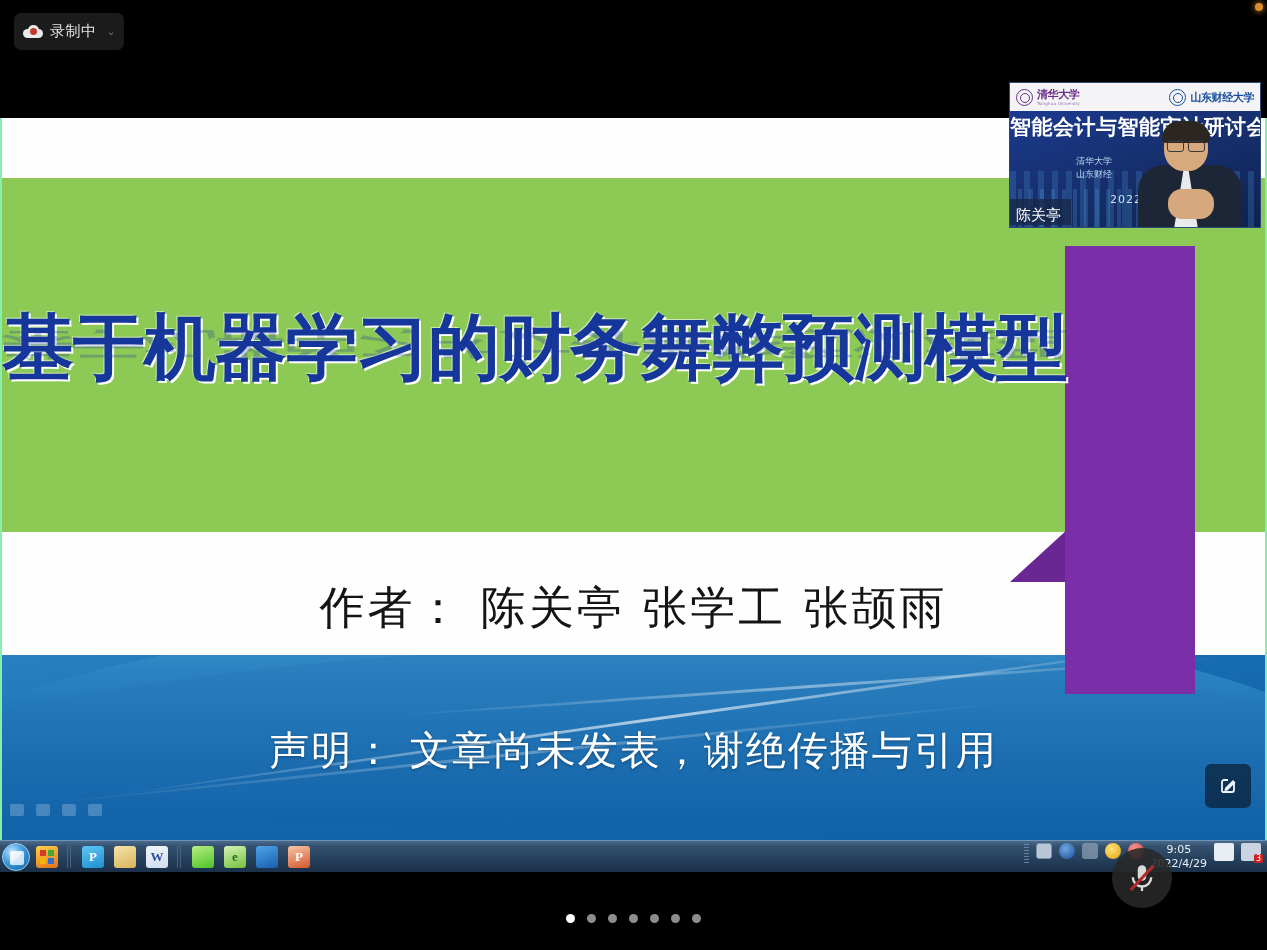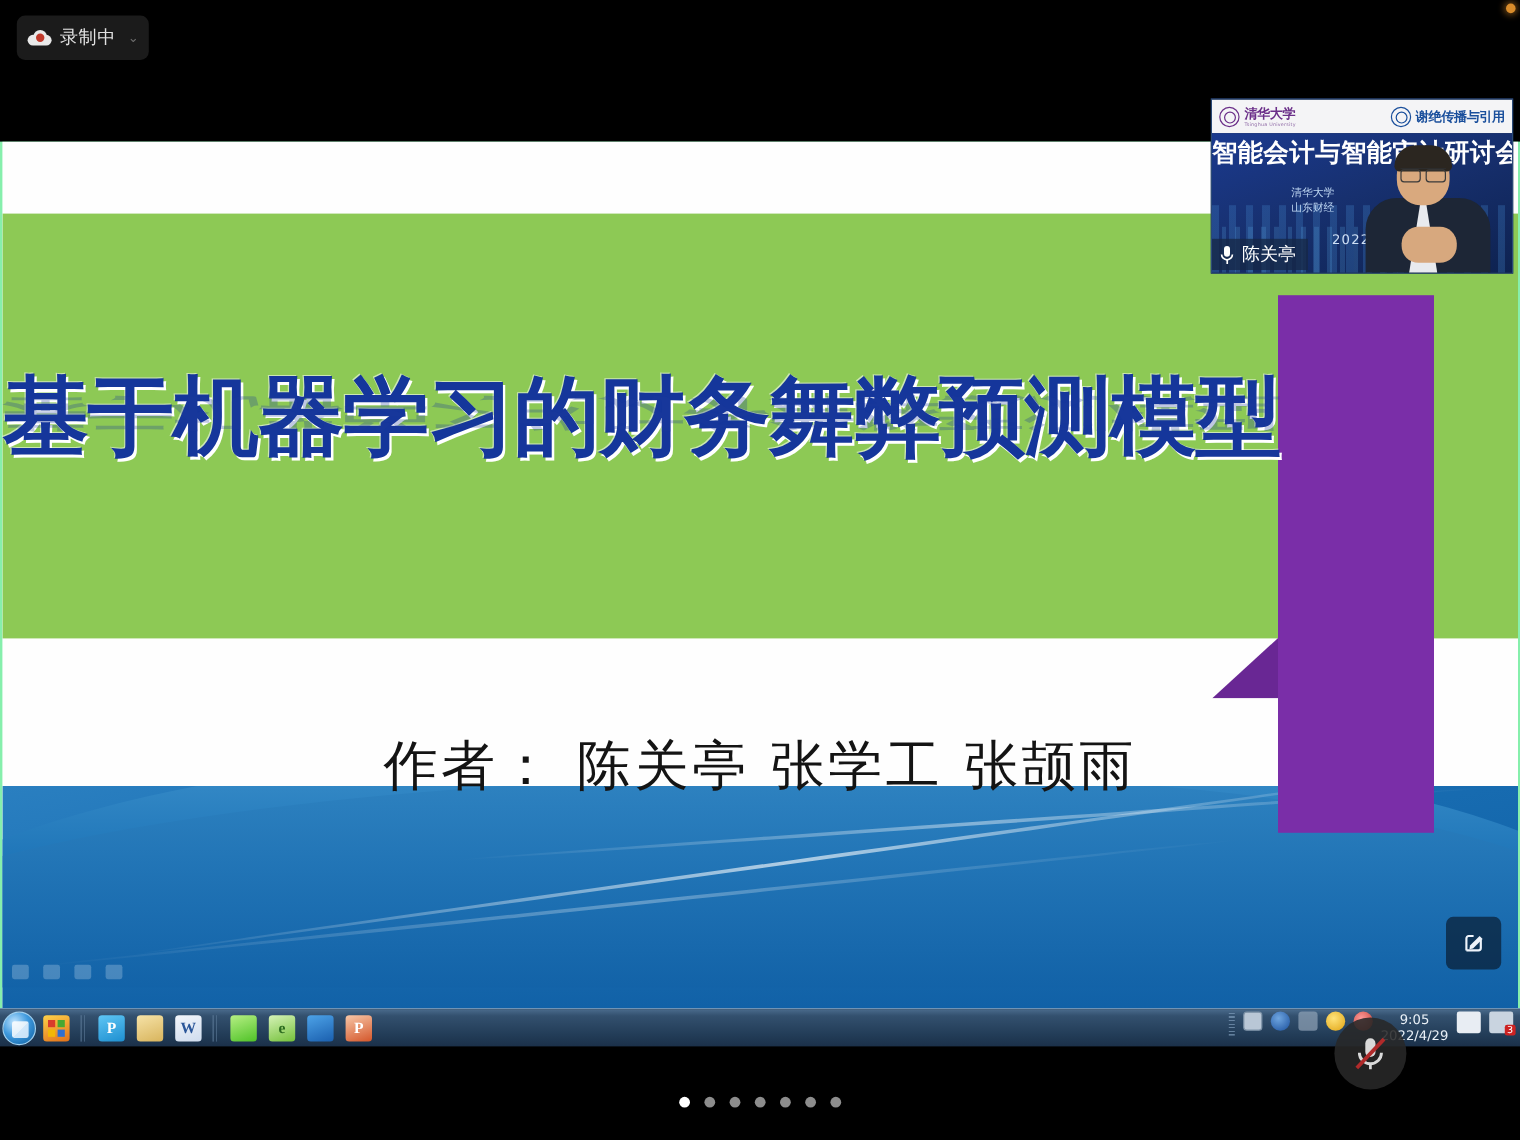--- a/index.html
+++ b/index.html
@@ -122,21 +122,20 @@
   
   .authors {
     position: absolute; left: 0; top: 460px;
     width: 100%;
     text-align: center;
     font-size: 45px;
     color: #141414;
     letter-spacing: 3px;
     z-index: 4;
     white-space: nowrap;
-    margin-top: 30px;
   }
 
   
   .wave {
     position: absolute; left: 0; bottom: 0;
     width: 100%; height: 185px;
     background: linear-gradient(170deg, #2a7fc0 0%, #1a6fb4 40%, #0d5ea3 100%);
     overflow: hidden;
   }
   .wave .hill {
@@ -307,20 +306,21 @@
     position: absolute; left: 34px; top: 66px;
     width: 46px; height: 30px; border-radius: 14px;
     background: #d7a87e;
   }
   .vt-namebar {
     position: absolute; left: 0; bottom: 2px;
     height: 26px; padding: 0 10px 0 6px;
     background: rgba(22,40,70,.78);
     display: flex; align-items: center; gap: 6px;
     z-index: 5;
+    flex-direction: column;
   }
   .vt-name {
     font-size: 15px; color: #ffffff; white-space: nowrap;
   }
 
   
   .taskbar {
     position: absolute; left: 0; top: 840px;
     width: 1267px; height: 32px;
     background: linear-gradient(180deg, #4a6b8c 0%, #33506e 18%, #223c57 70%, #1b3049 100%);
@@ -450,20 +450,21 @@
       <div class="slide-title-reflect">基于机器学习的财务舞弊预测模型</div>
 
       <div class="authors">作者： 陈关亭  张学工  张颉雨</div>
 
       <div class="wave">
         <div class="hill"></div>
         <div class="hill2"></div>
         <div class="streak streak-a"></div>
         <div class="streak streak-b"></div>
         <div class="streak streak-c"></div>
+        <div class="disclaimer">声明： 文章尚未发表，谢绝传播与引用</div>
       </div>
 
       <div class="ppt-controls">
         <span></span>
         <span></span>
         <span></span>
         <span></span>
       </div>
 
       <div class="pen-btn">
@@ -481,21 +482,21 @@
       <div class="logo-group">
         <div class="logo-seal"></div>
         <div>
           <div class="logo-text">清华大学</div>
           <span class="logo-sub">Tsinghua University</span>
         </div>
       </div>
       <div class="logo-group">
         <div class="logo-seal blue"></div>
         <div>
-          <div class="logo-text blue">谢绝传播与引用</div>
+          <div class="logo-text blue">山东财经大学</div>
         </div>
       </div>
     </div>
 
     <div class="vt-banner">
       <div class="vt-skyline"></div>
       <div class="vt-skyline2"></div>
       <div class="vt-title">智能会计与智能审计研讨会</div>
       <div class="vt-sub">清华大学<br>山东财经</div>
       <div class="vt-year">2022</div>

